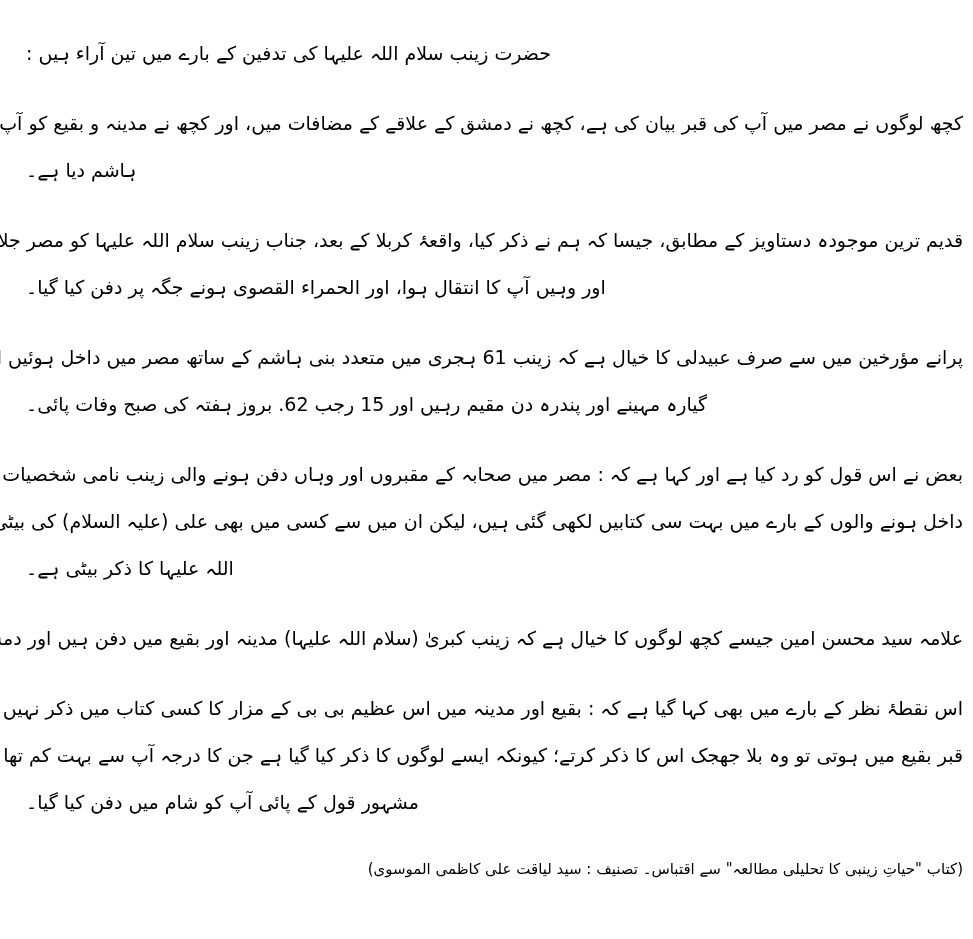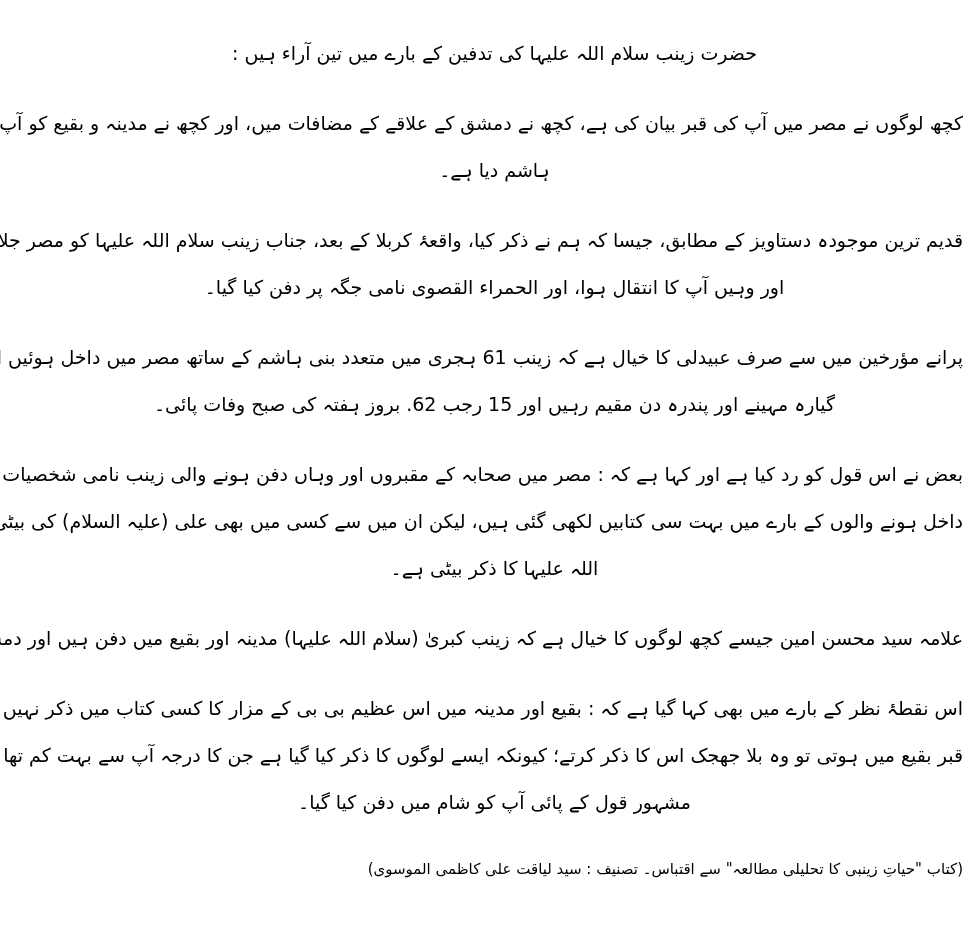--- a/index.html
+++ b/index.html
@@ -24,21 +24,21 @@
     background: #ffffff;
   }
   .para {
     margin: 0 0 23px 0;
   }
   .line {
     font-size: 19px;
     line-height: 47px;
     white-space: nowrap;
     direction: rtl;
-    text-align: center;
+    text-align: left;
   }
   .footer-line {
     margin-top: 4px;
     font-size: 15px;
     line-height: 40px;
     white-space: nowrap;
     direction: rtl;
     text-align: right;
   }
 </style>
@@ -51,21 +51,21 @@
     <div class="line">حضرت زینب سلام اللہ علیہا کی تدفین کے بارے میں تین آراء ہیں :</div>
   </div>
 
   <div class="para">
     <div class="line">کچھ لوگوں نے مصر میں آپ کی قبر بیان کی ہے، کچھ نے دمشق کے علاقے کے مضافات میں، اور کچھ نے مدینہ و بقیع کو آپ کا مدفن</div>
     <div class="line">ہاشم دیا ہے۔</div>
   </div>
 
   <div class="para">
     <div class="line">قدیم ترین موجودہ دستاویز کے مطابق، جیسا کہ ہم نے ذکر کیا، واقعۂ کربلا کے بعد، جناب زینب سلام اللہ علیہا کو مصر جلاوطن کر دیا گیا</div>
-    <div class="line">اور وہیں آپ کا انتقال ہوا، اور الحمراء القصوی نامی جگہ پر دفن کیا گیا۔</div>
+    <div class="line">اور وہیں آپ کا انتقال ہوا، اور الحمراء القصوی ہونے جگہ پر دفن کیا گیا۔</div>
   </div>
 
   <div class="para">
     <div class="line">پرانے مؤرخین میں سے صرف عبیدلی کا خیال ہے کہ زینب 61 ہجری میں متعدد بنی ہاشم کے ساتھ مصر میں داخل ہوئیں اور وہاں</div>
     <div class="line">گیارہ مہینے اور پندرہ دن مقیم رہیں اور 15 رجب 62. بروز ہفتہ کی صبح وفات پائی۔</div>
   </div>
 
   <div class="para">
     <div class="line">بعض نے اس قول کو رد کیا ہے اور کہا ہے کہ : مصر میں صحابہ کے مقبروں اور وہاں دفن ہونے والی زینب نامی شخصیات اور مصر میں</div>
     <div class="line">داخل ہونے والوں کے بارے میں بہت سی کتابیں لکھی گئی ہیں، لیکن ان میں سے کسی میں بھی علی (علیہ السلام) کی بیٹی زینب سلام</div>

